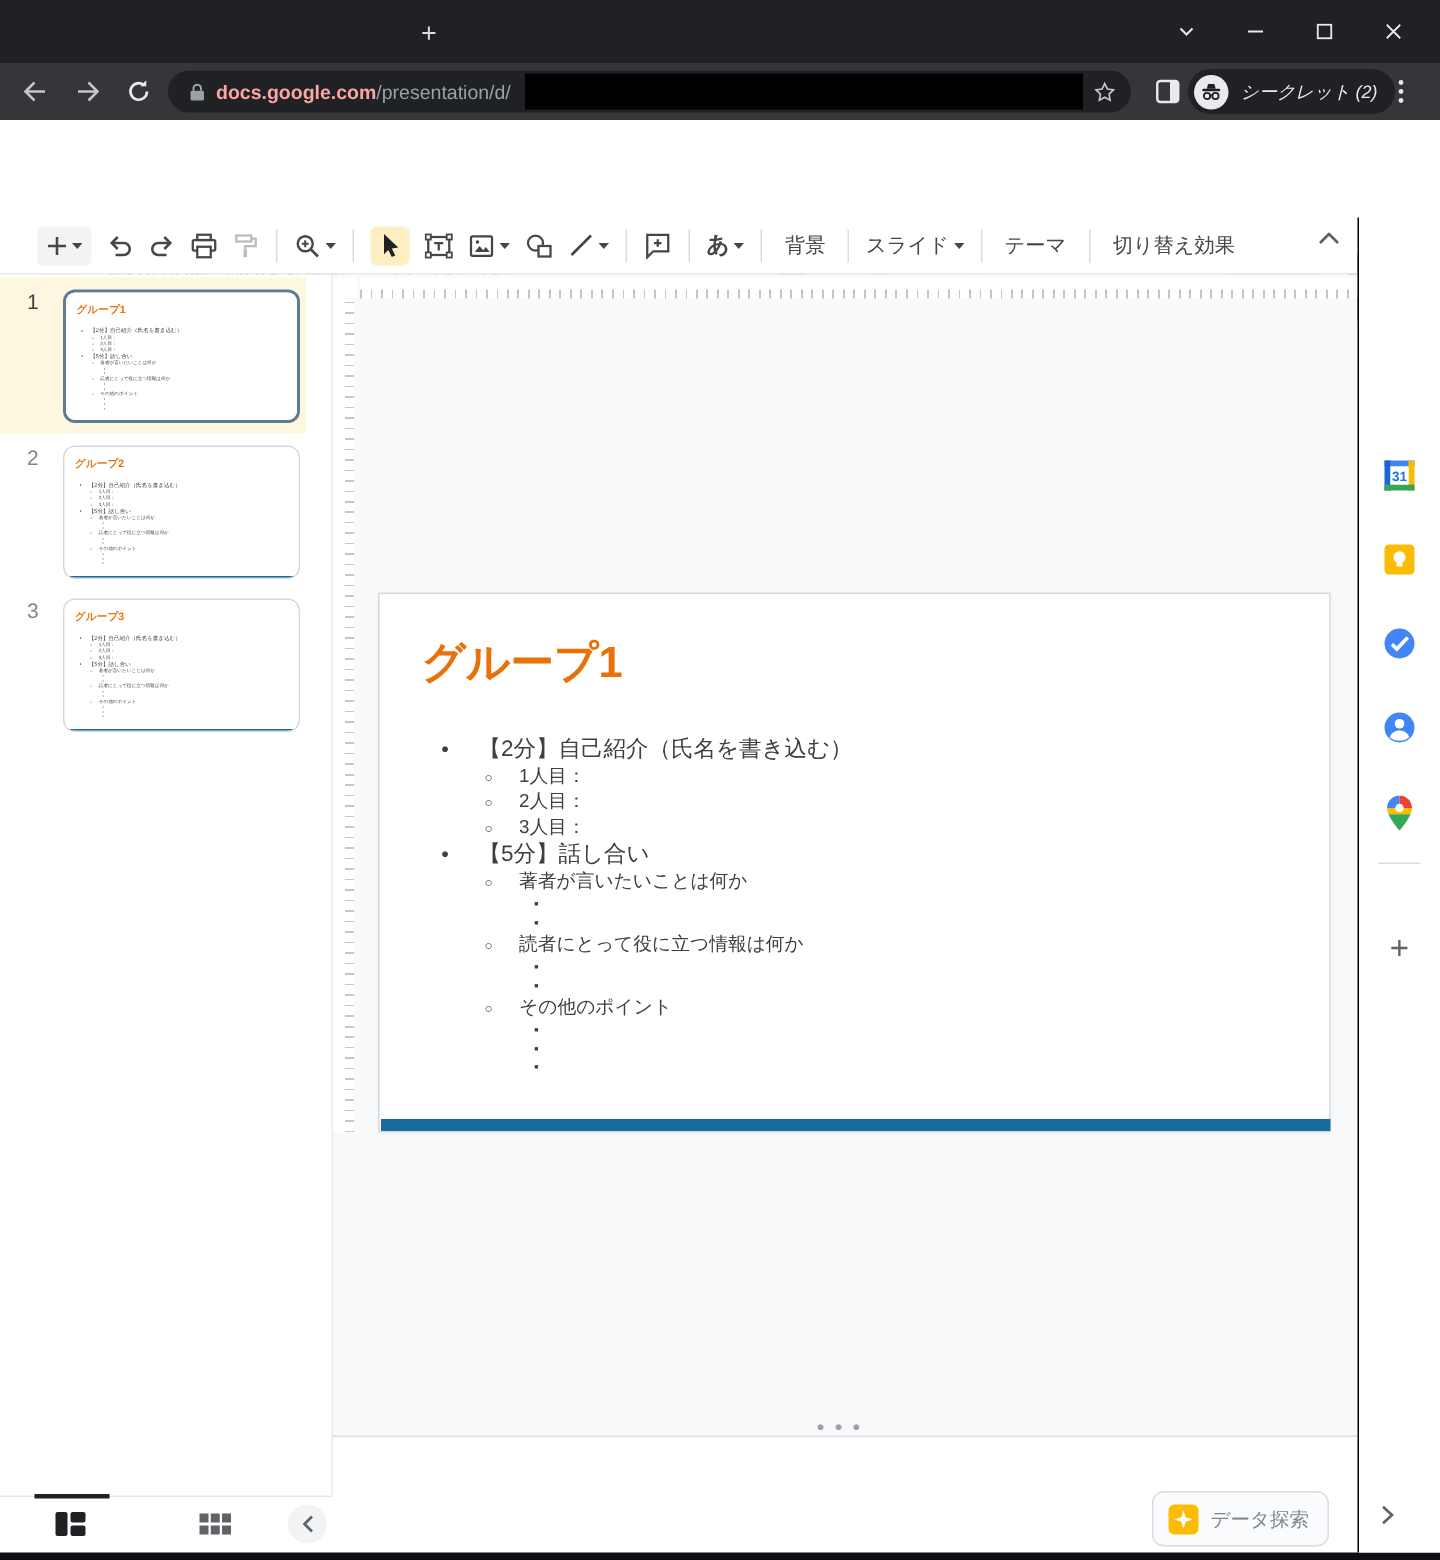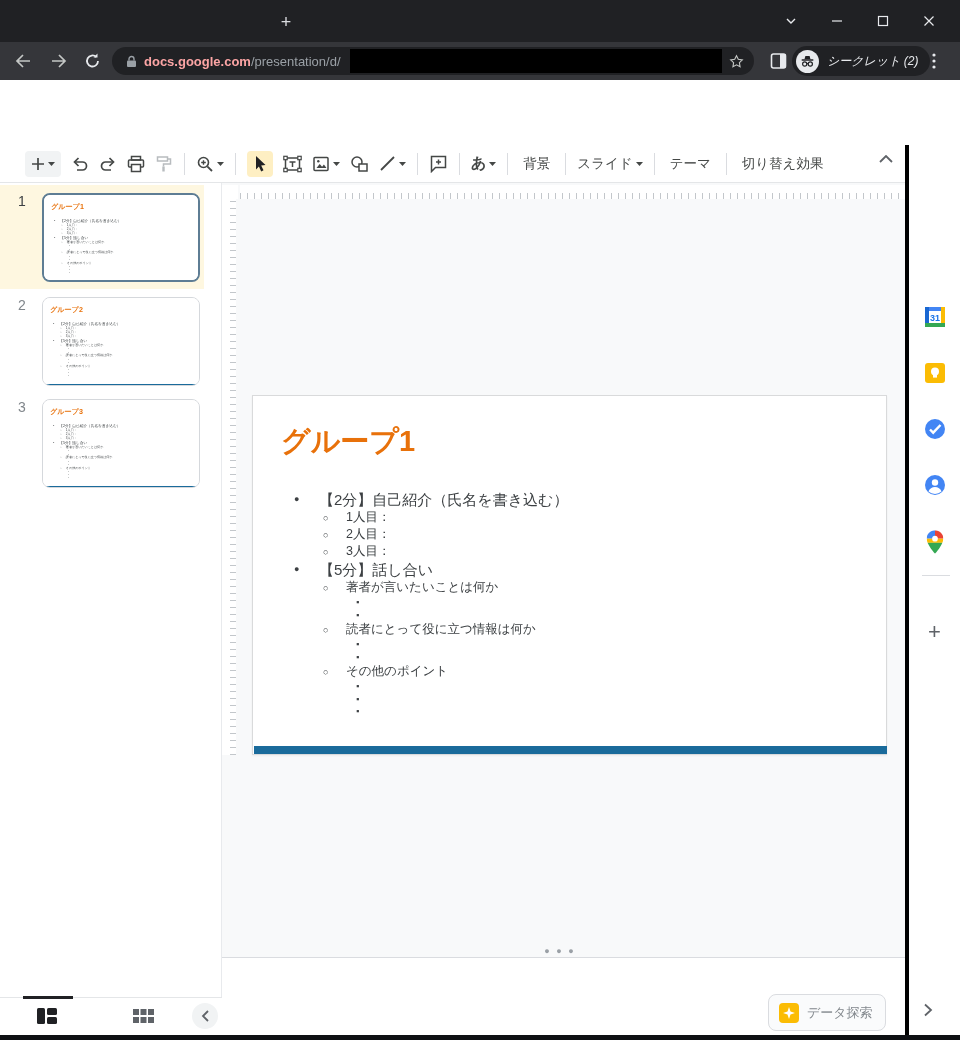--- a/index.html
+++ b/index.html
@@ -119,21 +119,21 @@
   #footer-left { position:absolute; left:0; top:997px; width:222px; height:38px; background:#fff;
     border-top:1px solid #e4e6e8; }
   #view-indicator { position:absolute; left:23px; top:-2px; width:50px; height:3px; background:#202124; }
   .foot-ic { position:absolute; top:8px; }
   #panel-collapse { position:absolute; left:192px; top:5px; width:26px; height:26px; border-radius:50%;
     background:#f1f3f4; display:flex; align-items:center; justify-content:center; color:#5f6368; }
   #bottom-strip { position:absolute; left:0; top:1035px; width:960px; height:5px; background:#0e1013; }
 
   
   #sidebar { position:absolute; left:905px; top:145px; width:55px; height:890px; background:#fff;
-    border-left:4px solid #000000; }
+    border-left:1px solid #000000; }
   .side-ic { position:absolute; left:50%; transform:translateX(-50%); }
   #side-divider { position:absolute; left:13px; top:430px; width:28px; height:1px; background:#dadce0; }
   #side-plus { top:474px; color:#5f6368; font-size:22px; font-weight:300; }
   #notes-chevron { position:absolute; left:14px; top:858px; color:#5f6368; }
 </style>
 </head>
 <body>
 
 <div id="titlebar">
   <div id="new-tab">+</div>

